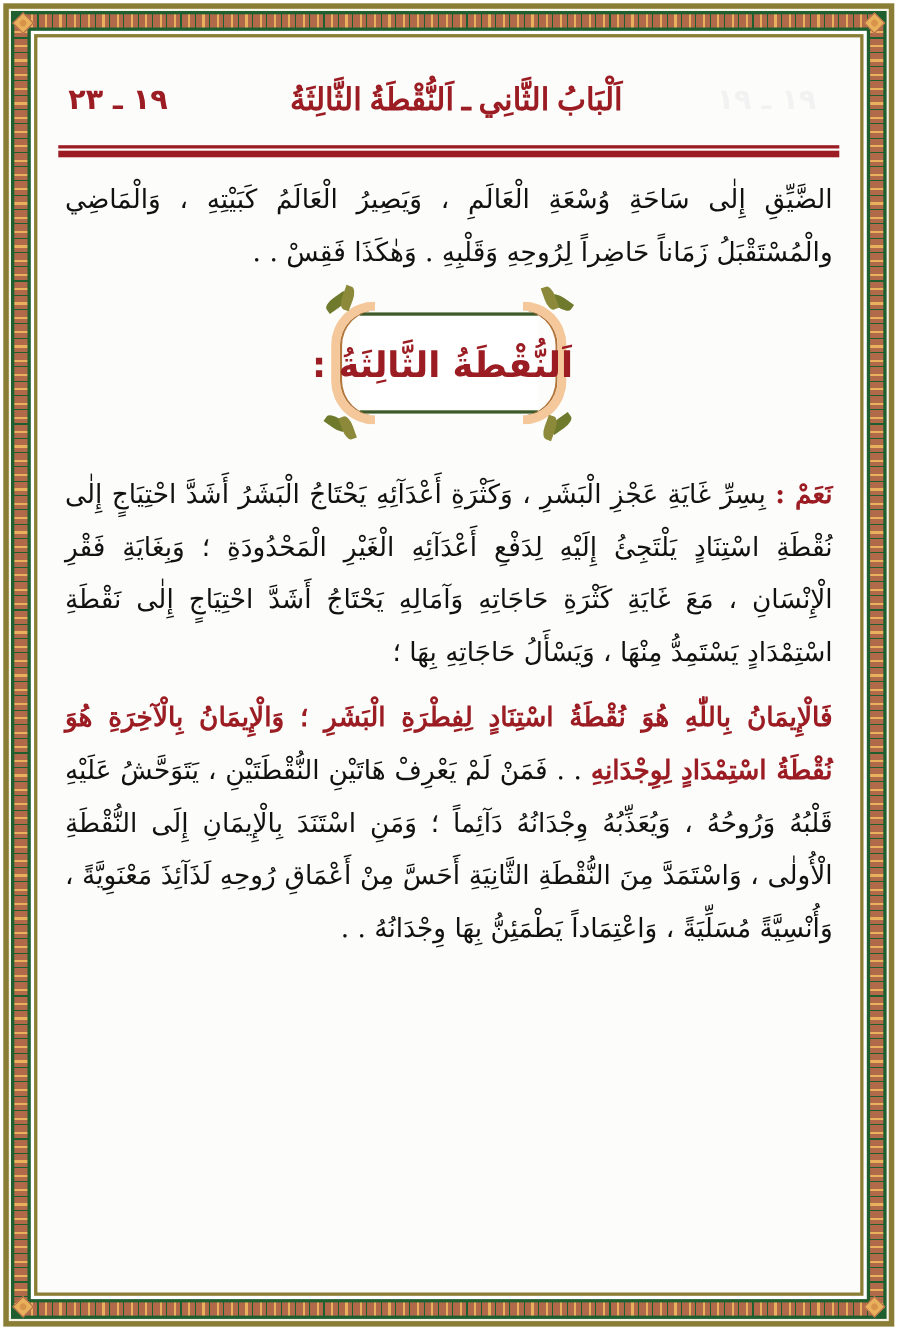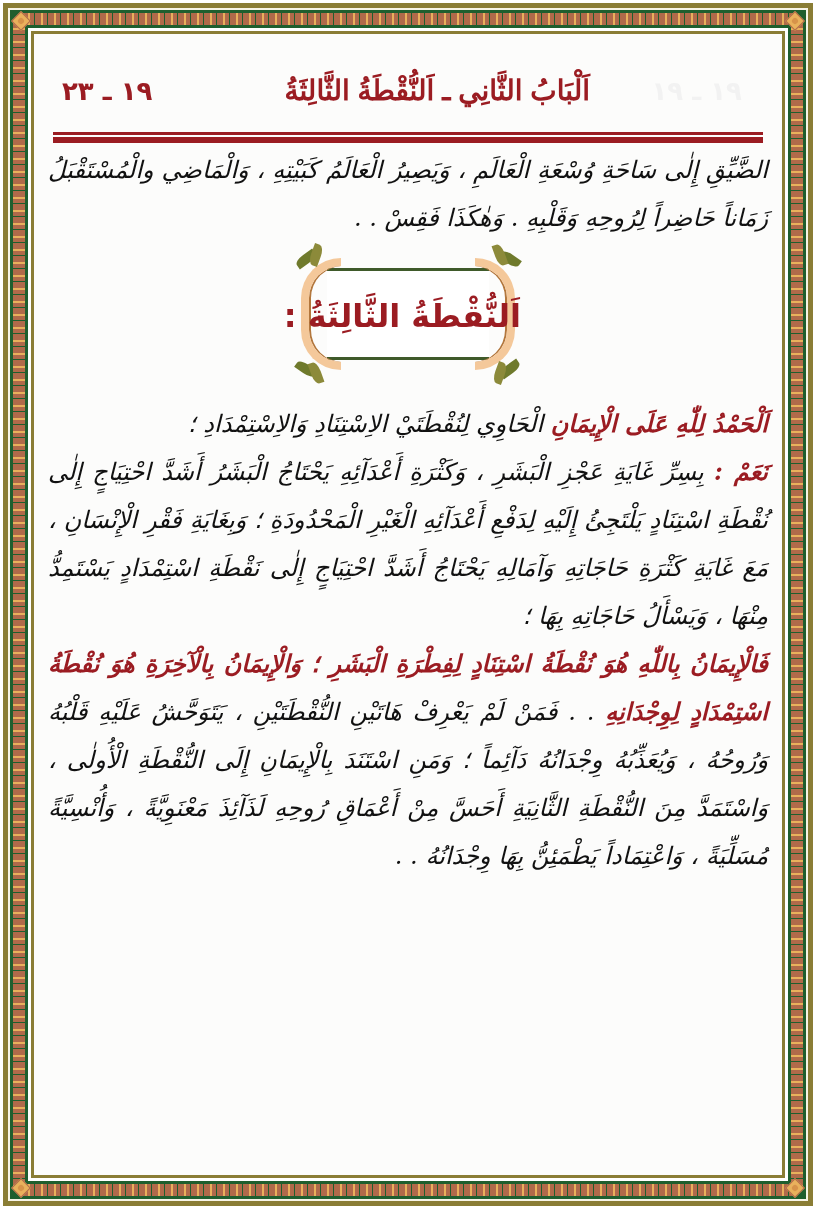--- a/index.html
+++ b/index.html
@@ -98,23 +98,23 @@
       direction: rtl;
     }
     .running-header {
       position: absolute;
       top: 40px;
       left: 0; right: 0;
       height: 50px;
     }
     .header-title {
       position: absolute;
-      right: 192px;
+      right: 216px;
       top: 0;
-      font-family: Liberation Sans, sans-serif;
+      font-family: Liberation Serif, serif;
       font-weight: bold;
       font-size: 28px;
       color: #9b1c22;
       white-space: nowrap;
     }
     .header-ghost {
       position: absolute;
       right: 40px;
       top: 2px;
       font-family: "DejaVu Sans", "Liberation Sans", sans-serif;
@@ -154,22 +154,21 @@
       top: 112px;
       left: 14px; right: 14px;
       font-family: "DejaVu Serif", "Liberation Serif", serif;
       font-size: 24px;
       line-height: 48px;
       color: #111111;
       text-align: justify;
       text-align-last: right;
     }
     .para {
-      margin: 0;
-      font-style: italic;
+      margin: 11px;
     }
     .para-1 {
       line-height: 48px;
     }
     .red {
       color: #9b1c22;
       font-weight: bold;
     }
 
     
@@ -281,19 +280,18 @@
         <span class="leaf l3"></span>
         <span class="leaf l4"></span>
         <span class="leaf l5"></span>
         <span class="leaf l6"></span>
         <span class="leaf l7"></span>
         <span class="leaf l8"></span>
         <div class="cartouche-title">اَلنُّقْطَةُ الثَّالِثَةُ :</div>
       </div>
     </div>
 
-    <p class="para"><span class="red">اَلْحَمْدُ لِلّٰهِ عَلَى الْإِيمَانِ</span><span> الْحَاوِي لِنُقْطَتَيْ الاِسْتِنَادِ وَالاِسْتِمْدَادِ ؛</span></p>
 
     <p class="para"><span class="red">نَعَمْ :</span><span> بِسِرِّ غَايَةِ عَجْزِ الْبَشَرِ ، وَكَثْرَةِ أَعْدَآئِهِ يَحْتَاجُ الْبَشَرُ أَشَدَّ احْتِيَاجٍ إِلٰى نُقْطَةِ اسْتِنَادٍ يَلْتَجِئُ إِلَيْهِ لِدَفْعِ أَعْدَآئِهِ الْغَيْرِ الْمَحْدُودَةِ ؛ وَبِغَايَةِ فَقْرِ الْإِنْسَانِ ، مَعَ غَايَةِ كَثْرَةِ حَاجَاتِهِ وَآمَالِهِ يَحْتَاجُ أَشَدَّ احْتِيَاجٍ إِلٰى نَقْطَةِ اسْتِمْدَادٍ يَسْتَمِدُّ مِنْهَا ، وَيَسْأَلُ حَاجَاتِهِ بِهَا ؛</span></p>
 
     <p class="para"><span class="red">فَالْإِيمَانُ بِاللّٰهِ هُوَ نُقْطَةُ اسْتِنَادٍ لِفِطْرَةِ الْبَشَرِ ؛ وَالْإِيمَانُ بِالْآخِرَةِ هُوَ نُقْطَةُ اسْتِمْدَادٍ لِوِجْدَانِهِ</span><span> . . فَمَنْ لَمْ يَعْرِفْ هَاتَيْنِ النُّقْطَتَيْنِ ، يَتَوَحَّشُ عَلَيْهِ قَلْبُهُ وَرُوحُهُ ، وَيُعَذِّبُهُ وِجْدَانُهُ دَآئِماً ؛ وَمَنِ اسْتَنَدَ بِالْإِيمَانِ إِلَى النُّقْطَةِ الْأُولٰى ، وَاسْتَمَدَّ مِنَ النُّقْطَةِ الثَّانِيَةِ أَحَسَّ مِنْ أَعْمَاقِ رُوحِهِ لَذَآئِذَ مَعْنَوِيَّةً ، وَأُنْسِيَّةً مُسَلِّيَةً ، وَاعْتِمَاداً يَطْمَئِنُّ بِهَا وِجْدَانُهُ . .</span></p>
   </div>
 </div>
 
 </body></html>

